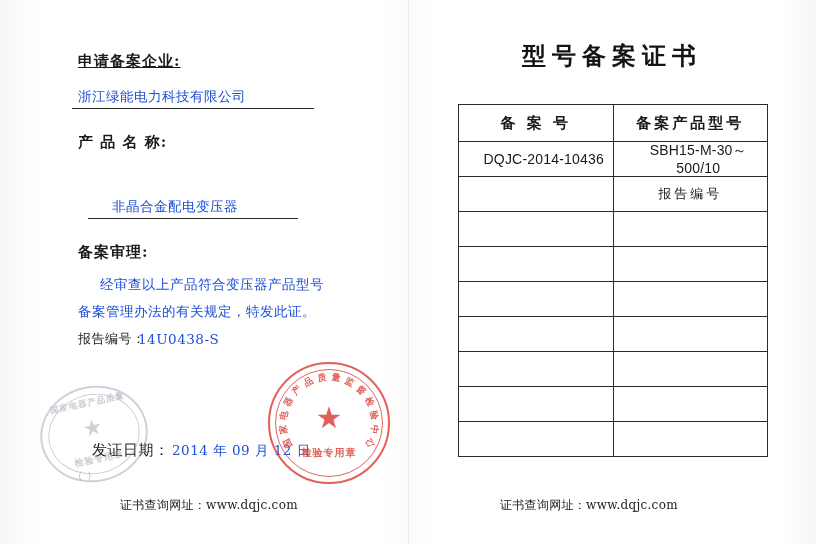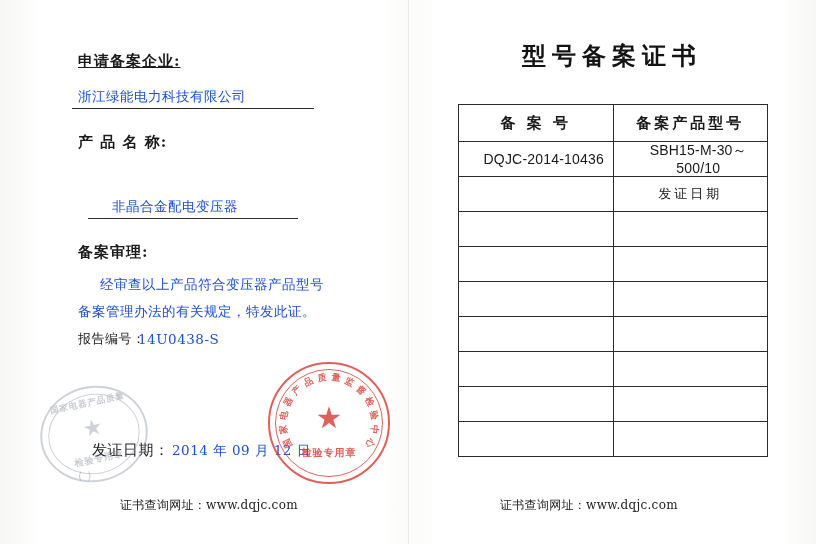--- a/index.html
+++ b/index.html
@@ -327,21 +327,21 @@
           <th>备案产品型号</th>
         </tr>
       </thead>
       <tbody>
         <tr>
           <td class="val">DQJC-2014-10436</td>
           <td class="val">SBH15-M-30～500/10</td>
         </tr>
         <tr>
           <td class="val"></td>
-          <td class="blank-note">发证日期</td>
+          <td class="blank-note">报告编号</td>
         </tr>
         <tr>
           <td></td>
           <td></td>
         </tr>
         <tr>
           <td></td>
           <td></td>
         </tr>
         <tr>

